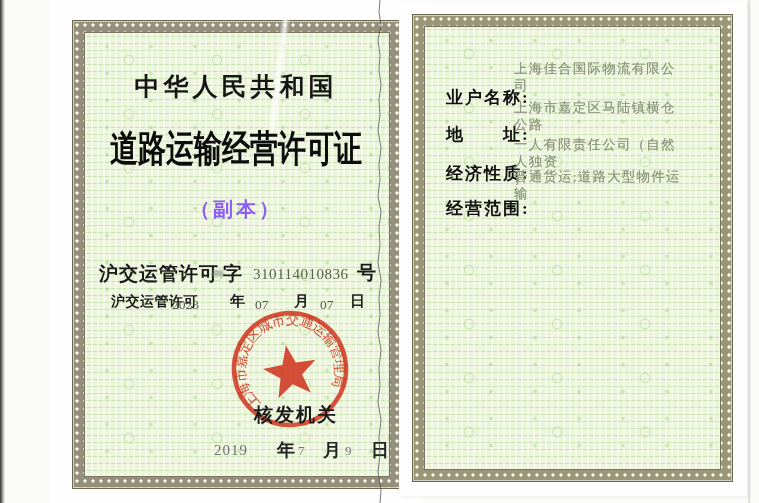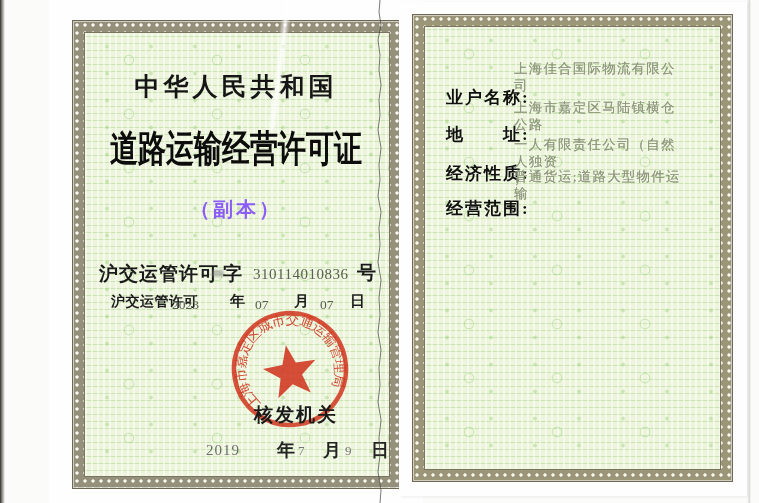--- a/index.html
+++ b/index.html
@@ -103,21 +103,21 @@
       </defs>
       <circle cx="63" cy="63" r="56" fill="none" stroke="#cf2b15" stroke-width="4.5" opacity="0.88"></circle>
       <text font-size="14" fill="#cf2b15" opacity="0.92" font-family="Liberation Serif, serif">
         <textPath href="#sealArc" textLength="198" lengthAdjust="spacing">上海市嘉定区城市交通运输管理局</textPath>
       </text>
       <path fill="#cf2b15" opacity="0.9" d="M63,39 L69.8,57.7 L89.6,58.3 L73.9,70.6 L79.5,89.7 L63,78.5 L46.5,89.7 L52.1,70.6 L36.4,58.3 L56.2,57.7 Z"></path>
     </svg>
 
     <div class="abs issuer">核发机关</div>
 
-    <span class="abs iss-year" style="left:157px;top:442px">2019</span>
+    <span class="abs iss-year" style="left:165px;top:442px">2019</span>
     <span class="abs iss-unit" style="left:228px;top:438px">年</span>
     <span class="abs iss-num" style="left:249px;top:443px">7</span>
     <span class="abs iss-unit" style="left:274px;top:438px">月</span>
     <span class="abs iss-num" style="left:296px;top:443px">9</span>
     <span class="abs iss-unit" style="left:322px;top:438px">日</span>
   </div>
 
   <svg class="torn" width="10" height="503" viewBox="0 0 10 503">
     <polyline fill="none" stroke="#4a4a48" stroke-width="1" opacity="0.75" points="4,0 3,12 5,25 2,40 4,55 3,70 5,85 3,100 4,115 2,130 5,148 3,165 4,180 2,196 5,212 3,228 4,245 2,262 5,280 3,298 4,315 2,332 5,350 3,368 4,385 2,402 5,420 3,438 4,455 2,472 5,490 4,503"></polyline>
   </svg>

